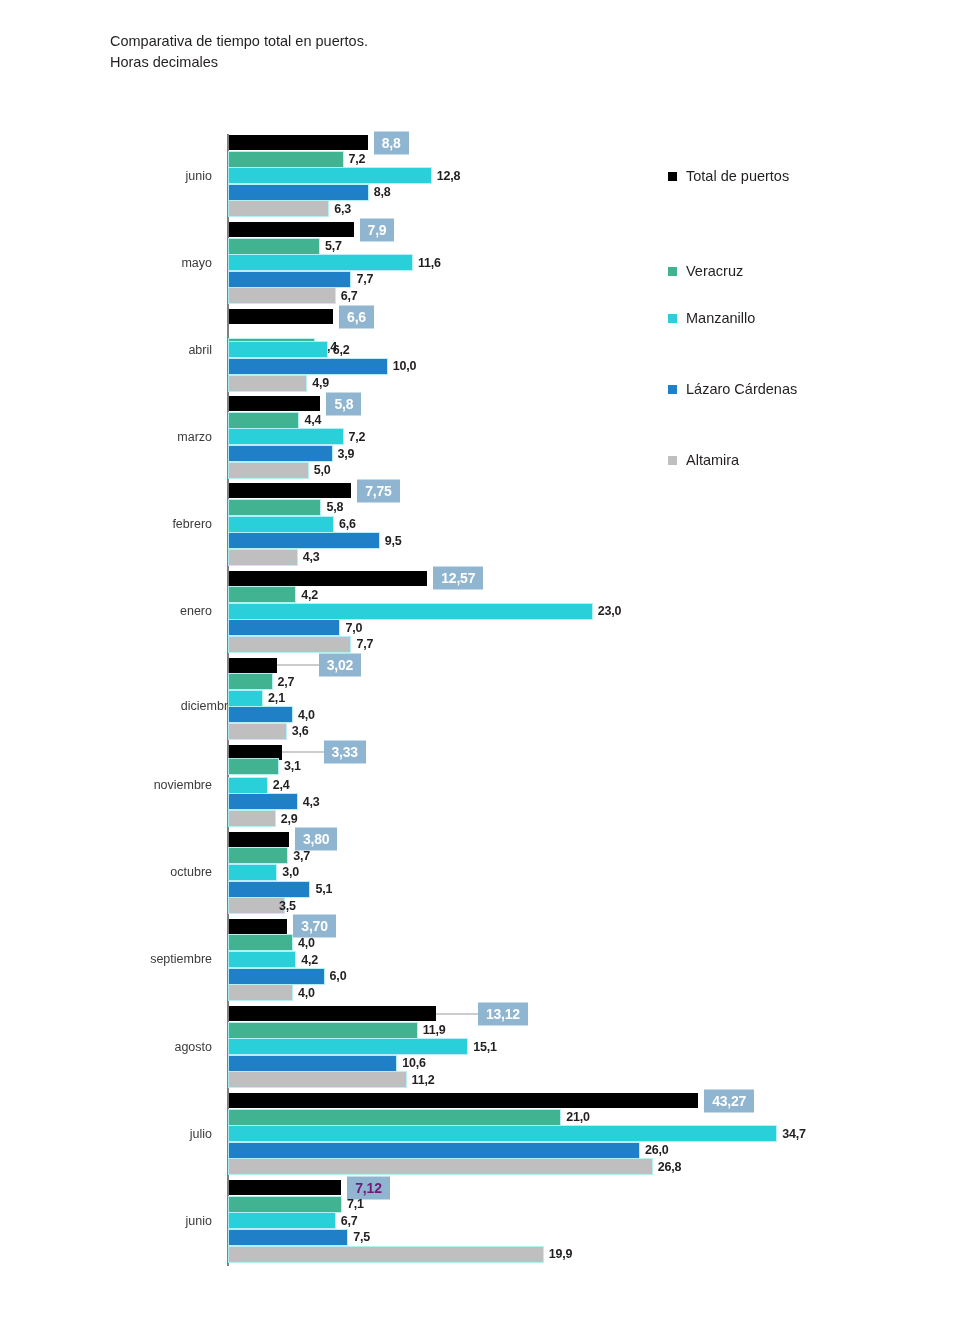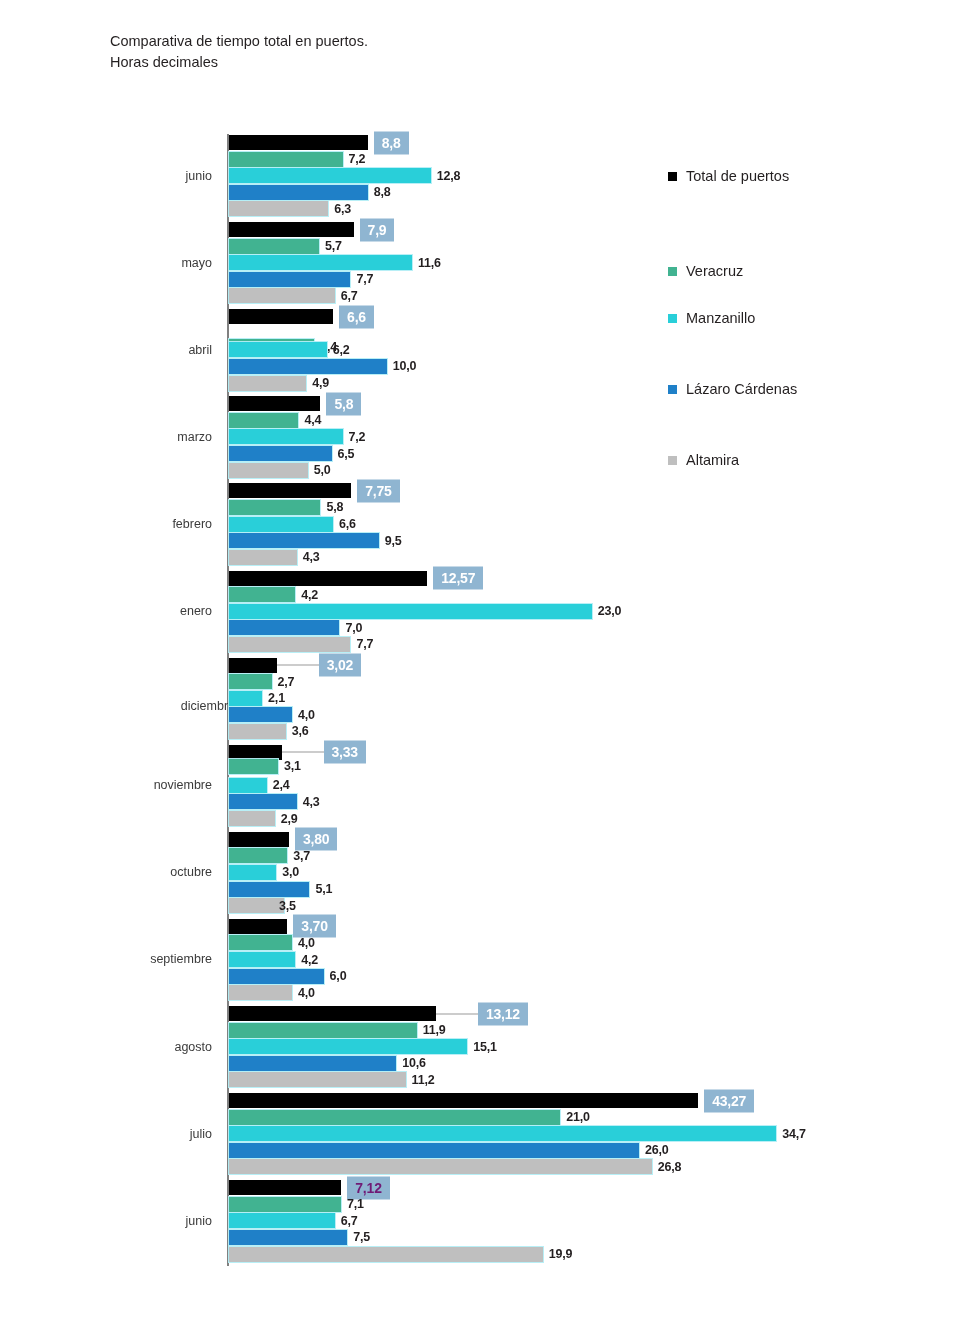--- a/index.html
+++ b/index.html
@@ -214,21 +214,21 @@
         <div class="bar-row" style="top: 16.6px; width: 740px;">
           <div class="bar halo" style="width: 69.388px; background: rgb(65, 179, 145);"></div>
           <div class="val-label" style="left: 75.388px;">4,4</div>
         </div>
         <div class="bar-row" style="top: 33.2px; width: 740px;">
           <div class="bar halo" style="width: 113.544px; background: rgb(41, 207, 217);"></div>
           <div class="val-label" style="left: 119.544px;">7,2</div>
         </div>
         <div class="bar-row" style="top: 49.8px; width: 740px;">
           <div class="bar halo" style="width: 102.505px; background: rgb(31, 128, 200);"></div>
-          <div class="val-label" style="left: 108.505px;">6,5</div>
+          <div class="val-label" style="left: 108.505px;">3,9</div>
         </div>
         <div class="bar-row" style="top: 66.4px; width: 740px;">
           <div class="bar halo" style="width: 78.85px; background: rgb(191, 191, 191);"></div>
           <div class="val-label" style="left: 84.85px;">5,0</div>
         </div>
       </div>
       <div class="group" style="top: 483.4px; height: 83px;">
         <div class="month-label" style="top: 33.5px;">febrero</div>
         <div class="bar-row" style="top: 0px; width: 740px;">
           <div class="bar" style="width: 122.218px; background: rgb(0, 0, 0);"></div>

